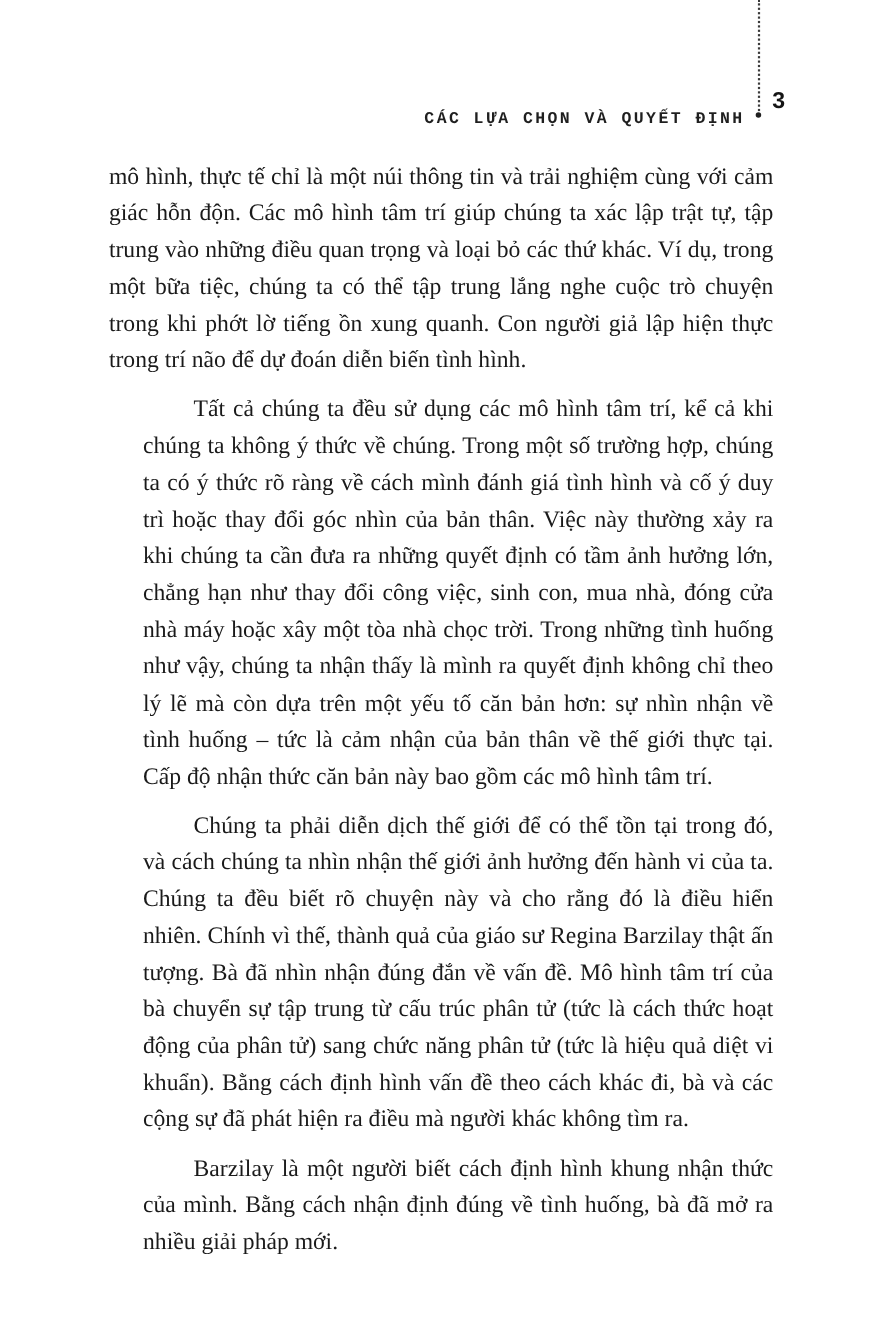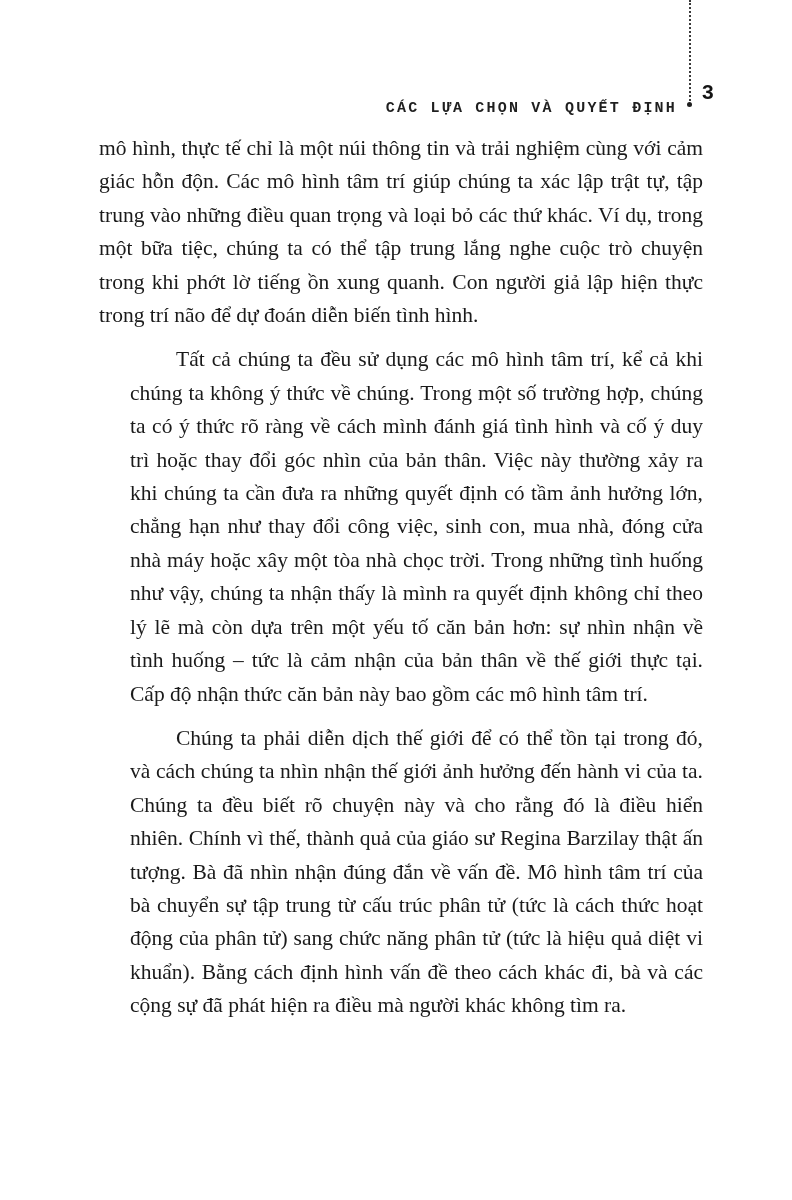--- a/index.html
+++ b/index.html
@@ -54,21 +54,21 @@
     left: 702px;
     font-family: "Liberation Sans", "DejaVu Sans", sans-serif;
     font-size: 21px;
     font-weight: 700;
     letter-spacing: 1px;
     color: #141414;
   }
   
   .text-block {
     position: absolute;
-    top: 132px;
+    top: 144px;
     left: 99px;
     width: 604px;
     color: #1a1a1a;
     font-family: Liberation Serif, serif;
   }
   .text-block p {
     margin: 0 0 11px 0;
     font-size: 21.5px;
     line-height: 33.4px;
     text-align: justify;
@@ -85,13 +85,14 @@
 <div class="running-header">CÁC LỰA CHỌN VÀ QUYẾT ĐỊNH</div>
 
 <div class="dotted-separator"></div>
 
 <div class="page-number">3</div>
 
 <div class="text-block">
   <p>mô hình, thực tế chỉ là một núi thông tin và trải nghiệm cùng với cảm giác hỗn độn. Các mô hình tâm trí giúp chúng ta xác lập trật tự, tập trung vào những điều quan trọng và loại bỏ các thứ khác. Ví dụ, trong một bữa tiệc, chúng ta có thể tập trung lắng nghe cuộc trò chuyện trong khi phớt lờ tiếng ồn xung quanh. Con người giả lập hiện thực trong trí não để dự đoán diễn biến tình hình.</p>
   <p class="indent">Tất cả chúng ta đều sử dụng các mô hình tâm trí, kể cả khi chúng ta không ý thức về chúng. Trong một số trường hợp, chúng ta có ý thức rõ ràng về cách mình đánh giá tình hình và cố ý duy trì hoặc thay đổi góc nhìn của bản thân. Việc này thường xảy ra khi chúng ta cần đưa ra những quyết định có tầm ảnh hưởng lớn, chẳng hạn như thay đổi công việc, sinh con, mua nhà, đóng cửa nhà máy hoặc xây một tòa nhà chọc trời. Trong những tình huống như vậy, chúng ta nhận thấy là mình ra quyết định không chỉ theo lý lẽ mà còn dựa trên một yếu tố căn bản hơn: sự nhìn nhận về tình huống – tức là cảm nhận của bản thân về thế giới thực tại. Cấp độ nhận thức căn bản này bao gồm các mô hình tâm trí.</p>
   <p class="indent">Chúng ta phải diễn dịch thế giới để có thể tồn tại trong đó, và cách chúng ta nhìn nhận thế giới ảnh hưởng đến hành vi của ta. Chúng ta đều biết rõ chuyện này và cho rằng đó là điều hiển nhiên. Chính vì thế, thành quả của giáo sư Regina Barzilay thật ấn tượng. Bà đã nhìn nhận đúng đắn về vấn đề. Mô hình tâm trí của bà chuyển sự tập trung từ cấu trúc phân tử (tức là cách thức hoạt động của phân tử) sang chức năng phân tử (tức là hiệu quả diệt vi khuẩn). Bằng cách định hình vấn đề theo cách khác đi, bà và các cộng sự đã phát hiện ra điều mà người khác không tìm ra.</p>
+  <p class="indent">Barzilay là một người biết cách định hình khung nhận thức của mình. Bằng cách nhận định đúng về tình huống, bà đã mở ra nhiều giải pháp mới.</p>
 </div>
 
 </body></html>

